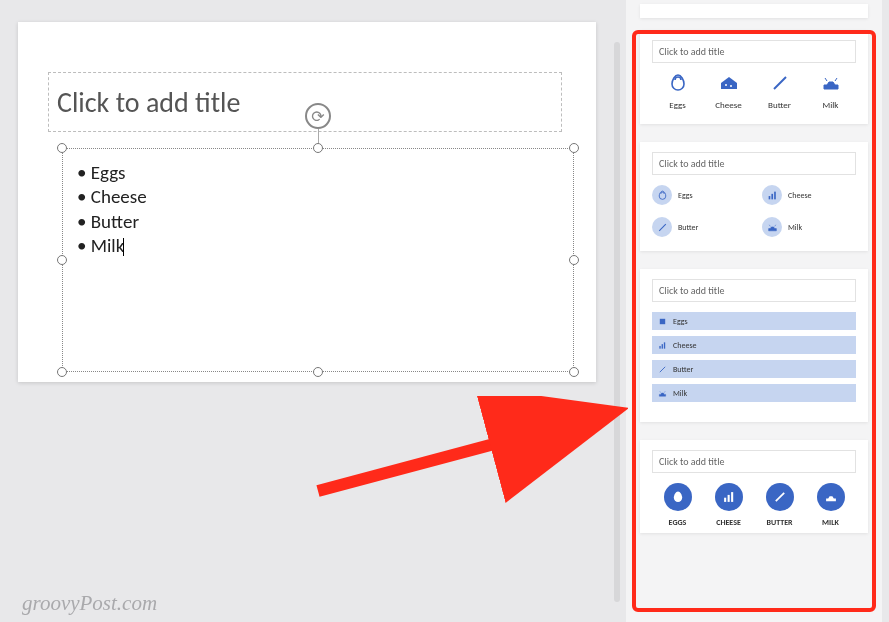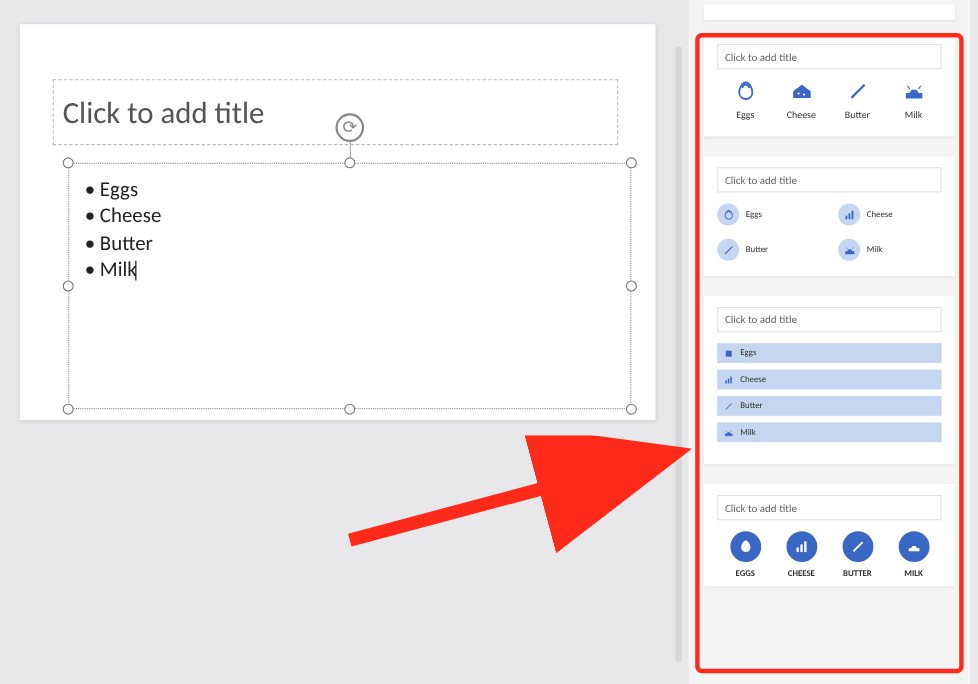--- a/index.html
+++ b/index.html
@@ -282,20 +282,21 @@
       <div class="sel-handle h-bm"></div>
       <div class="sel-handle h-br"></div>
       <div class="bullet-list">
         <div>Eggs</div>
         <div>Cheese</div>
         <div>Butter</div>
         <div><span>Milk</span><span class="cursor-bar"></span></div>
       </div>
     </div>
   </div>
+  <div class="watermark">groovyPost.com</div>
 </div>
 
 <div class="scroll-track"></div>
 
 <div class="design-panel">
   <div class="partial-top"></div>
 
   <div class="idea-card">
     <div class="idea-title">Click to add title</div>
     <div class="c1-row">

